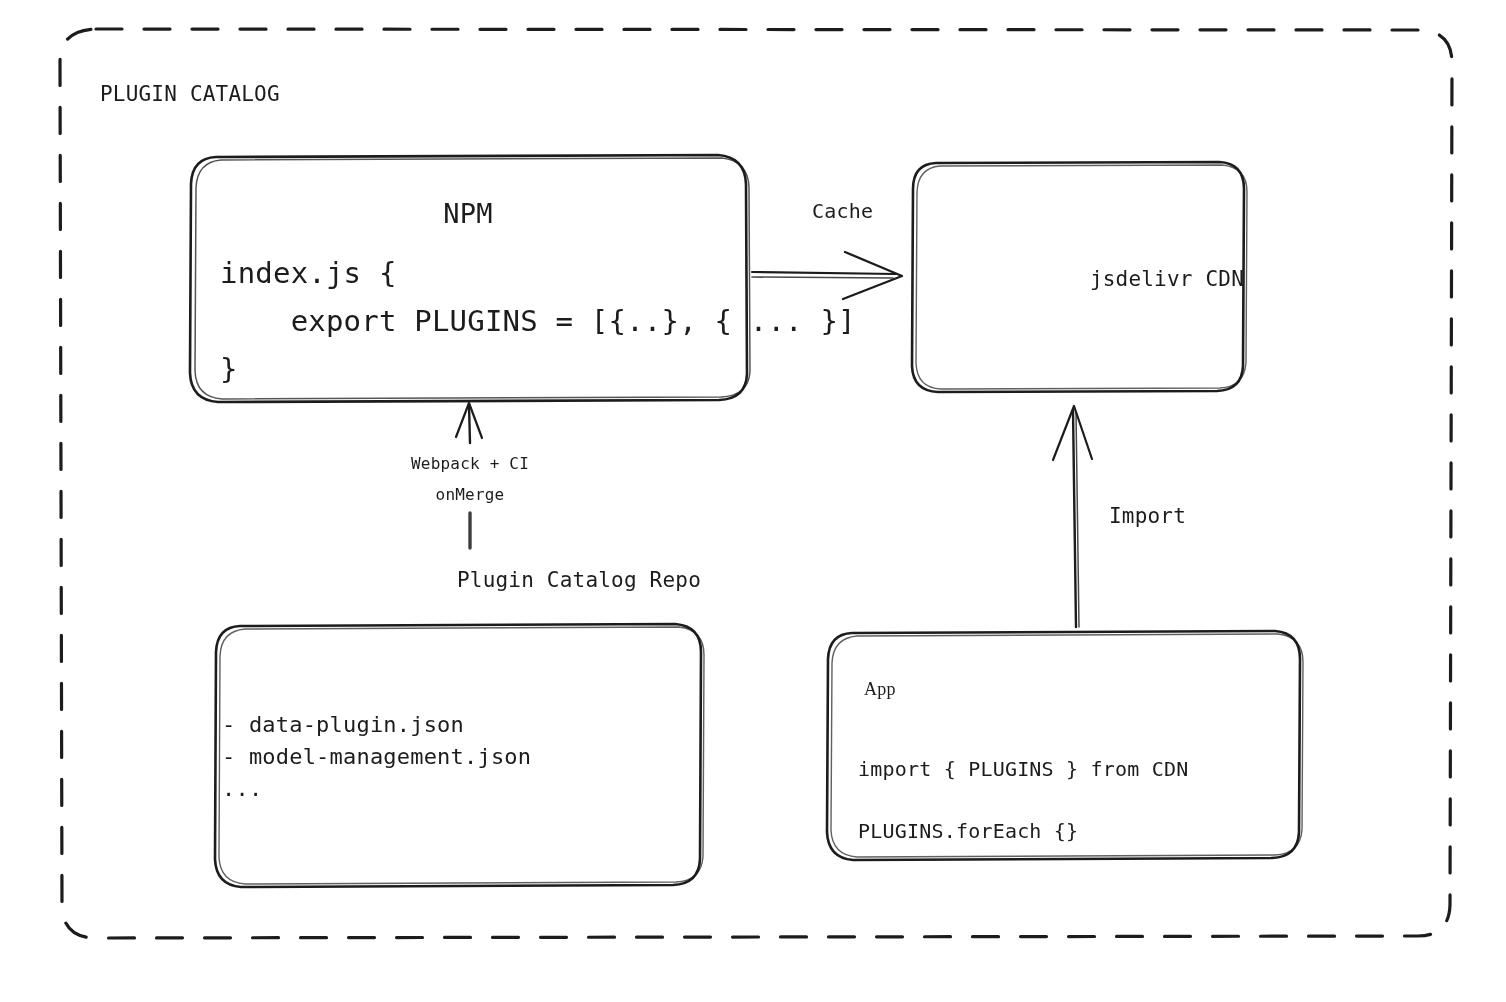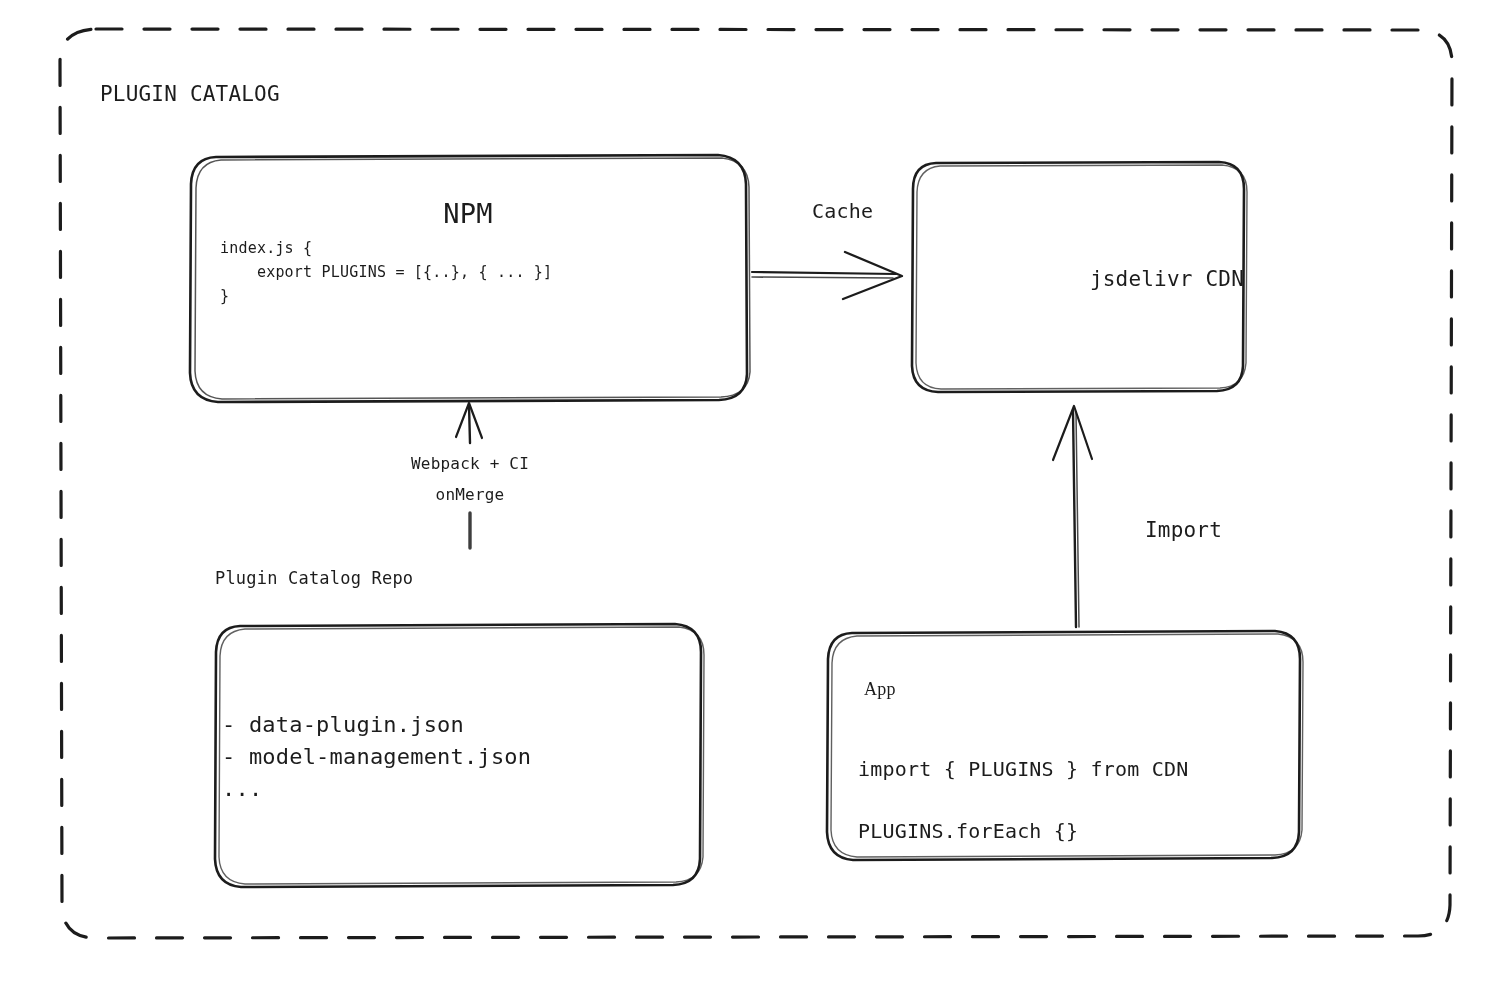--- a/index.html
+++ b/index.html
@@ -49,23 +49,23 @@
     left: 100px; top: 82px;
     font-size: 21px;
   }
   #npm-title {
     left: 190px; top: 198px;
     width: 556px;
     text-align: center;
     font-size: 27px;
   }
   #npm-code {
-    left: 220px; top: 236px;
-    font-size: 15px;
-    line-height: 24px;
+    left: 220px; top: 249px;
+    font-size: 29px;
+    line-height: 48px;
   }
   #cdn-title {
     left: 912px; top: 267px;
     width: 332px;
     text-align: right;
     font-size: 21px;
   }
   #cache-label {
     left: 789px; top: 199px;
     font-size: 20px;
@@ -74,32 +74,31 @@
   #webpack-label {
     left: 335px; top: 448px;
     width: 270px;
     text-align: center;
     font-size: 16px;
     line-height: 31px;
   }
   #repo-title {
     left: 215px; top: 568px;
     width: 486px;
-    text-align: left;
-    font-size: 17px;
+    text-align: right;
+    font-size: 21px;
   }
   #repo-list {
     left: 222px; top: 709px;
     font-size: 22px;
     line-height: 32px;
   }
   #import-label {
-    left: 1109px; top: 518px;
+    left: 1109px; top: 504px;
     font-size: 21px;
-    margin-left: 36px;
   }
   #app-title {
     left: 864px; top: 679px;
     font-size: 18px;
     font-family: Liberation Serif, serif;
   }
   #app-code {
     left: 858px; top: 738px;
     font-size: 20px;
     line-height: 62px;

